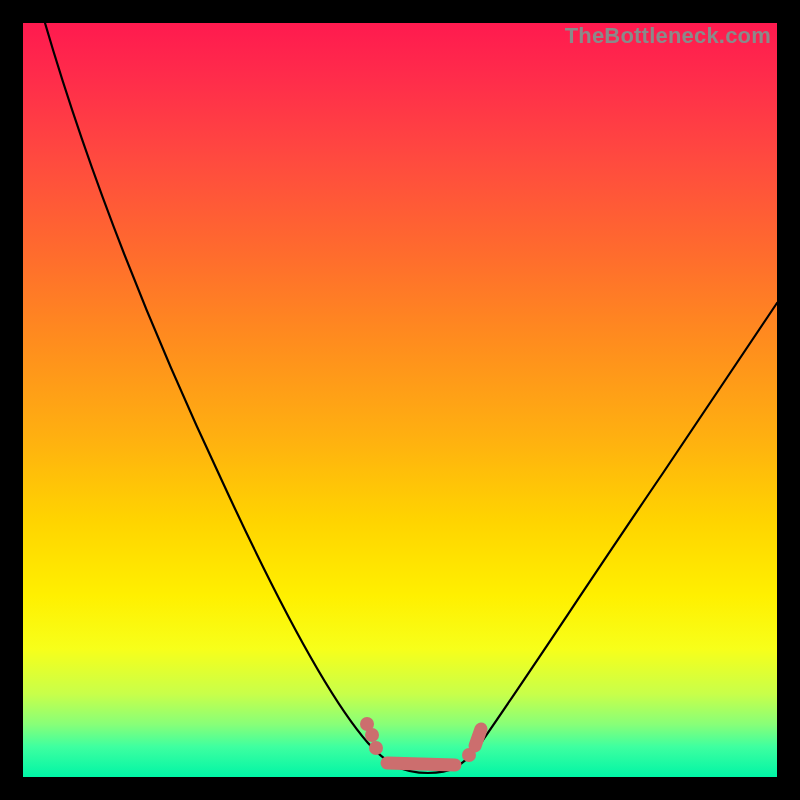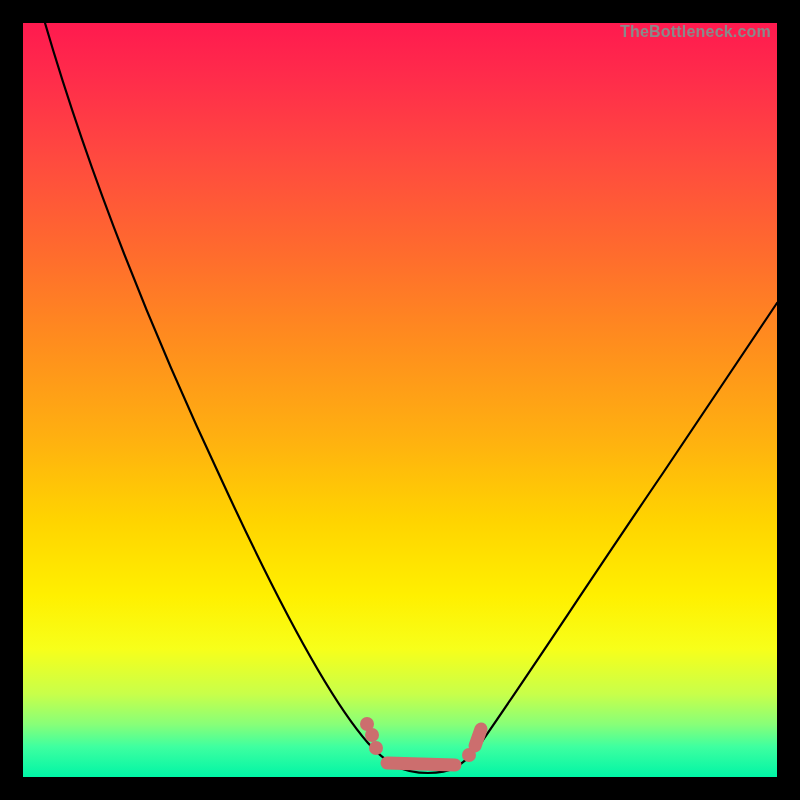--- a/index.html
+++ b/index.html
@@ -30,21 +30,21 @@
       #88ff78 93%,
       #3effa0 96%,
       #00f5a6 100%
     );
   }
   .watermark {
     position: absolute;
     top: 0px;
     right: 6px;
     font-family: Arial, Helvetica, sans-serif;
-    font-size: 16px;
+    font-size: 22px;
     font-weight: 600;
     color: #8a8a8a;
     letter-spacing: 0.2px;
     user-select: none;
   }
   svg.curve {
     position: absolute;
     left: 0; top: 0;
     width: 754px;
     height: 754px;

